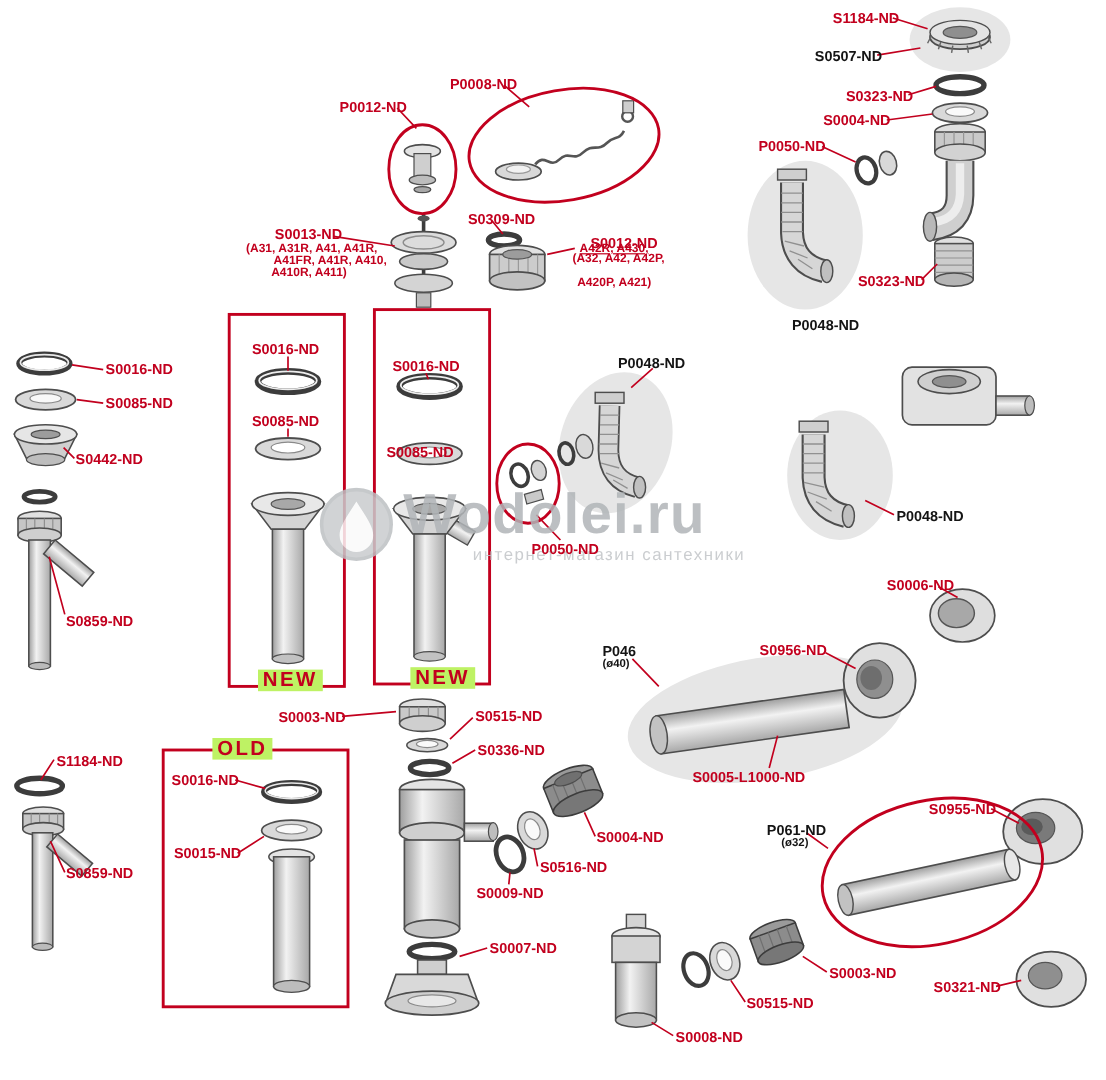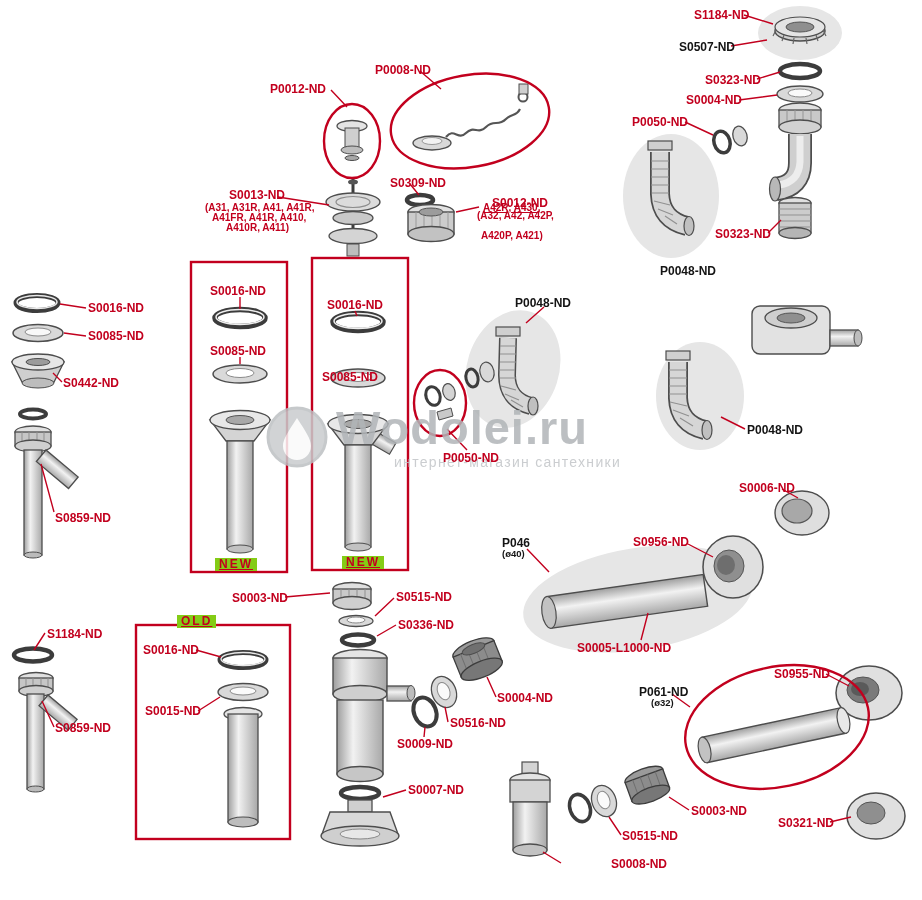--- a/index.html
+++ b/index.html
@@ -13,21 +13,21 @@
   .wm-logo{width:62px;height:62px;flex:0 0 auto;margin-right:8px;}
   .wm-col{display:flex;flex-direction:column;}
   .wm-title{font-size:47px;font-weight:bold;color:#b1b5b8;line-height:1;letter-spacing:1px;}
   .wm-subtitle{font-size:14px;color:#c2c5c8;letter-spacing:1.3px;margin-top:3px;margin-left:58px;}
   #labels{z-index:2;}
   .lbl{position:absolute;white-space:nowrap;font-weight:bold;font-size:12px;line-height:1.05;}
   .red{color:var(--red);}
   .redsm{color:var(--red);font-size:10px;}
   .black{color:var(--black);}
   .blacksm{color:var(--black);font-size:9.5px;}
-  .box{color:var(--red);font-size:12px;letter-spacing:2px;background:#84cc16;padding:0 4px;text-decoration:underline;}
+  .box{color:var(--red);font-size:17px;letter-spacing:2px;background:#bef264;padding:0 4px;}
 </style>
 </head>
 <body>
 
 <div class="stage">
 
   <svg class="layer" viewBox="0 0 922 900" xmlns="http://www.w3.org/2000/svg">
     <defs>
       <linearGradient id="gv" x1="0" y1="0" x2="1" y2="0">
         <stop offset="0" stop-color="#9e9e9e"></stop>
@@ -299,25 +299,25 @@
 
   <div class="layer" id="labels">
       <div class="lbl red" style="left: 694px; top: 9px;">S1184-ND</div>
       <div class="lbl black" style="left: 679px; top: 41px;">S0507-ND</div>
       <div class="lbl red" style="left: 705px; top: 74px;">S0323-ND</div>
       <div class="lbl red" style="left: 686px; top: 94px;">S0004-ND</div>
       <div class="lbl red" style="left: 632px; top: 116px;">P0050-ND</div>
       <div class="lbl red" style="left: 715px; top: 228px;">S0323-ND</div>
       <div class="lbl black" style="left: 660px; top: 265px;">P0048-ND</div>
       <div class="lbl red" style="left: 375px; top: 64px;">P0008-ND</div>
-      <div class="lbl red" style="left: 270px; top: 83px; text-align: center;">P0012-ND</div>
+      <div class="lbl red" style="left: 283px; top: 83px; text-align: center;">P0012-ND</div>
       <div class="lbl red" style="left: 390px; top: 177px;">S0309-ND</div>
       <div class="lbl red" style="left: 229px; top: 189px;">S0013-ND</div>
       <div class="lbl redsm" style="left: 205px; top: 203px;">(A31, A31R, A41, A41R,</div>
-      <div class="lbl redsm" style="left: 212px; top: 213px; text-align: center;">A41FR, A41R, A410,</div>
+      <div class="lbl redsm" style="left: 228px; top: 213px; text-align: center;">A41FR, A41R, A410,</div>
       <div class="lbl redsm" style="left: 226px; top: 223px;">A410R, A411)</div>
       <div class="lbl red" style="left: 480px; top: 197px; margin-left: 12px;">S0012-ND</div>
       <div class="lbl redsm" style="left: 477px; top: 211px;">(A32, A42, A42P,</div>
       <div class="lbl redsm" style="left: 483px; top: 203px; text-decoration: underline;">A42R, A430,</div>
       <div class="lbl redsm" style="left: 481px; top: 231px;">A420P, A421)</div>
       <div class="lbl red" style="left: 88px; top: 302px;">S0016-ND</div>
       <div class="lbl red" style="left: 88px; top: 330px;">S0085-ND</div>
       <div class="lbl red" style="left: 63px; top: 377px;">S0442-ND</div>
       <div class="lbl red" style="left: 55px; top: 512px;">S0859-ND</div>
       <div class="lbl red" style="left: 210px; top: 285px;">S0016-ND</div>
@@ -344,17 +344,17 @@
       <div class="lbl red" style="left: 398px; top: 619px;">S0336-ND</div>
       <div class="lbl red" style="left: 497px; top: 692px;">S0004-ND</div>
       <div class="lbl red" style="left: 450px; top: 717px;">S0516-ND</div>
       <div class="lbl red" style="left: 397px; top: 738px;">S0009-ND</div>
       <div class="lbl red" style="left: 408px; top: 784px; text-align: right;">S0007-ND</div>
       <div class="lbl black" style="left: 639px; top: 686px;">P061-ND</div>
       <div class="lbl blacksm" style="left: 651px; top: 698px;">(ø32)</div>
       <div class="lbl red" style="left: 774px; top: 668px;">S0955-ND</div>
       <div class="lbl red" style="left: 691px; top: 805px;">S0003-ND</div>
       <div class="lbl red" style="left: 622px; top: 830px;">S0515-ND</div>
-      <div class="lbl red" style="left: 563px; top: 858px; margin-left: 48px;">S0008-ND</div>
+      <div class="lbl red" style="left: 563px; top: 858px;">S0008-ND</div>
       <div class="lbl red" style="left: 778px; top: 817px;">S0321-ND</div>
     </div>
 
 </div>
 
 </body></html>

